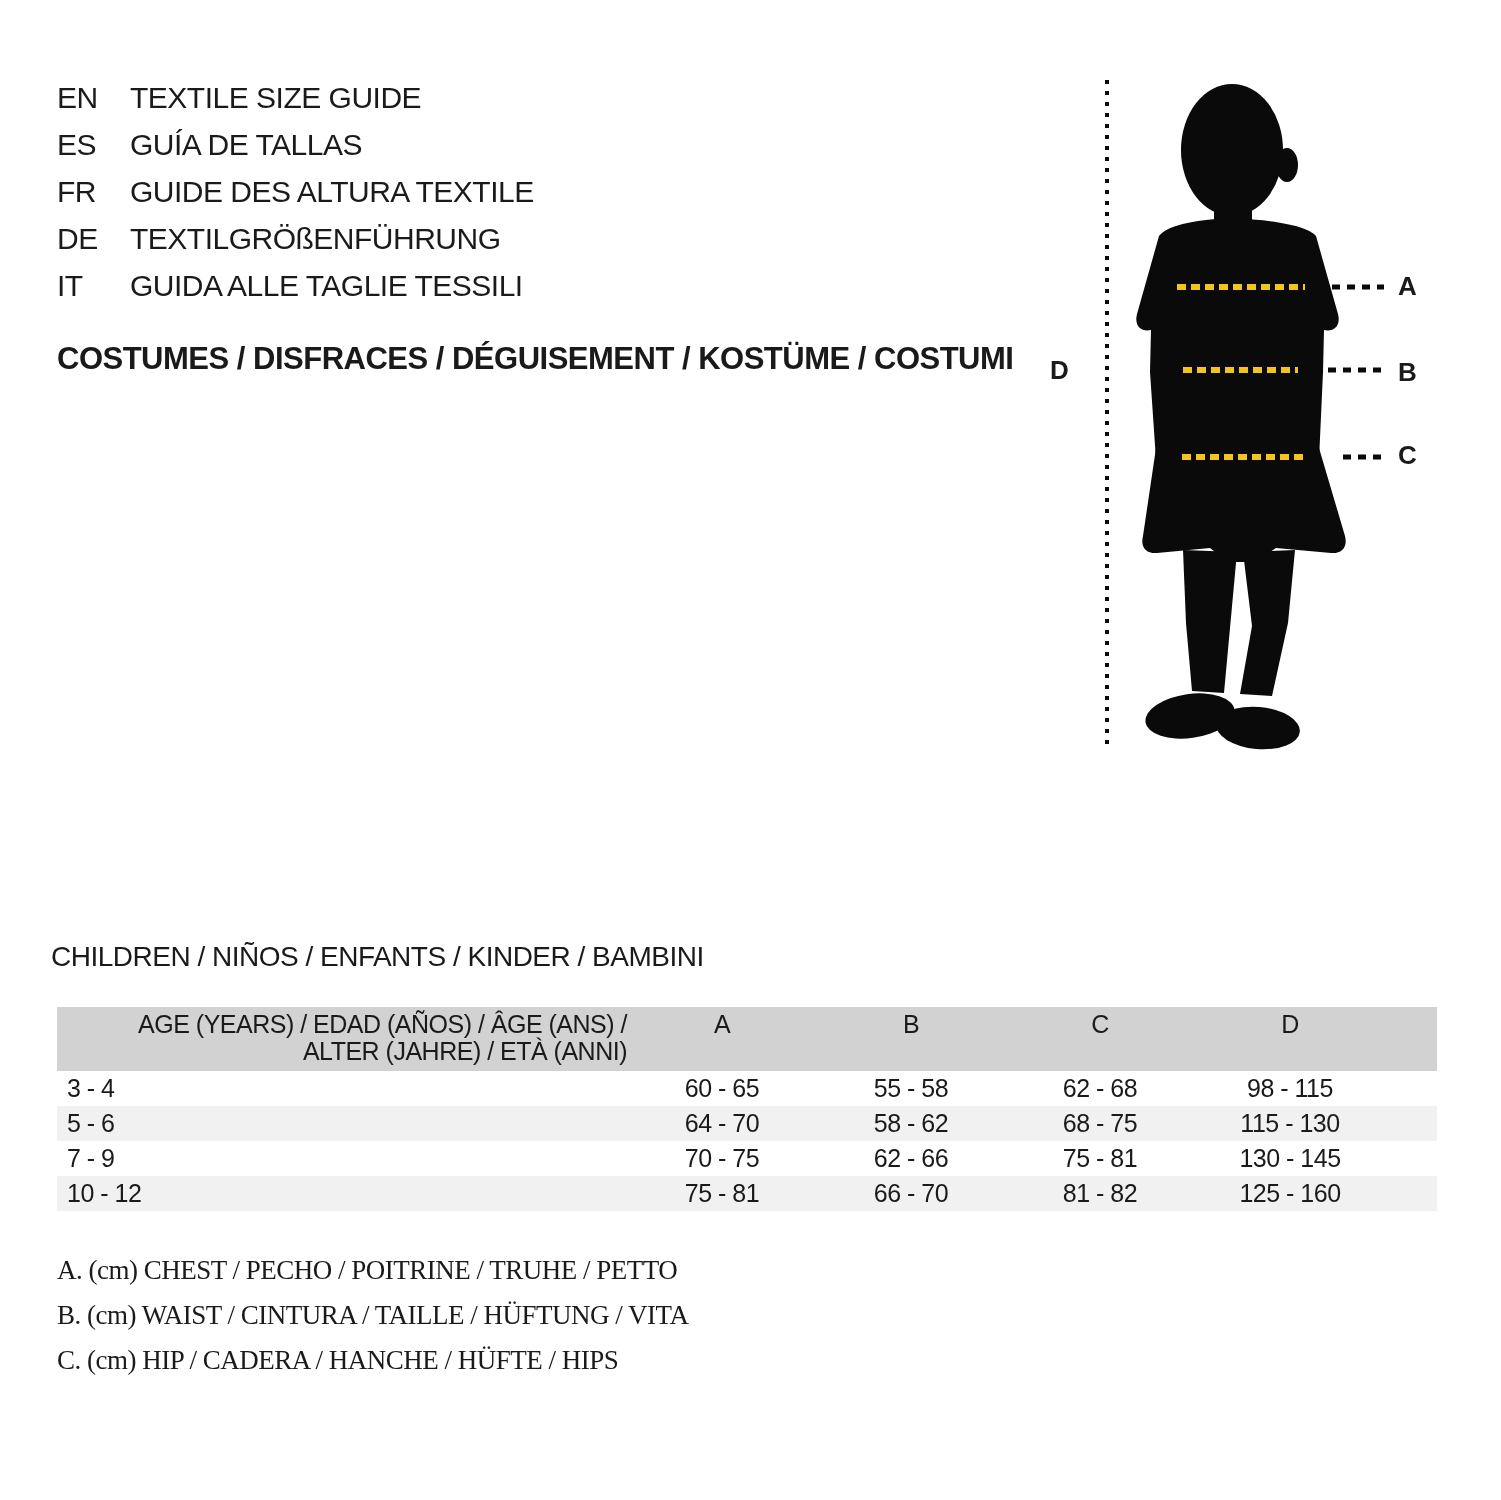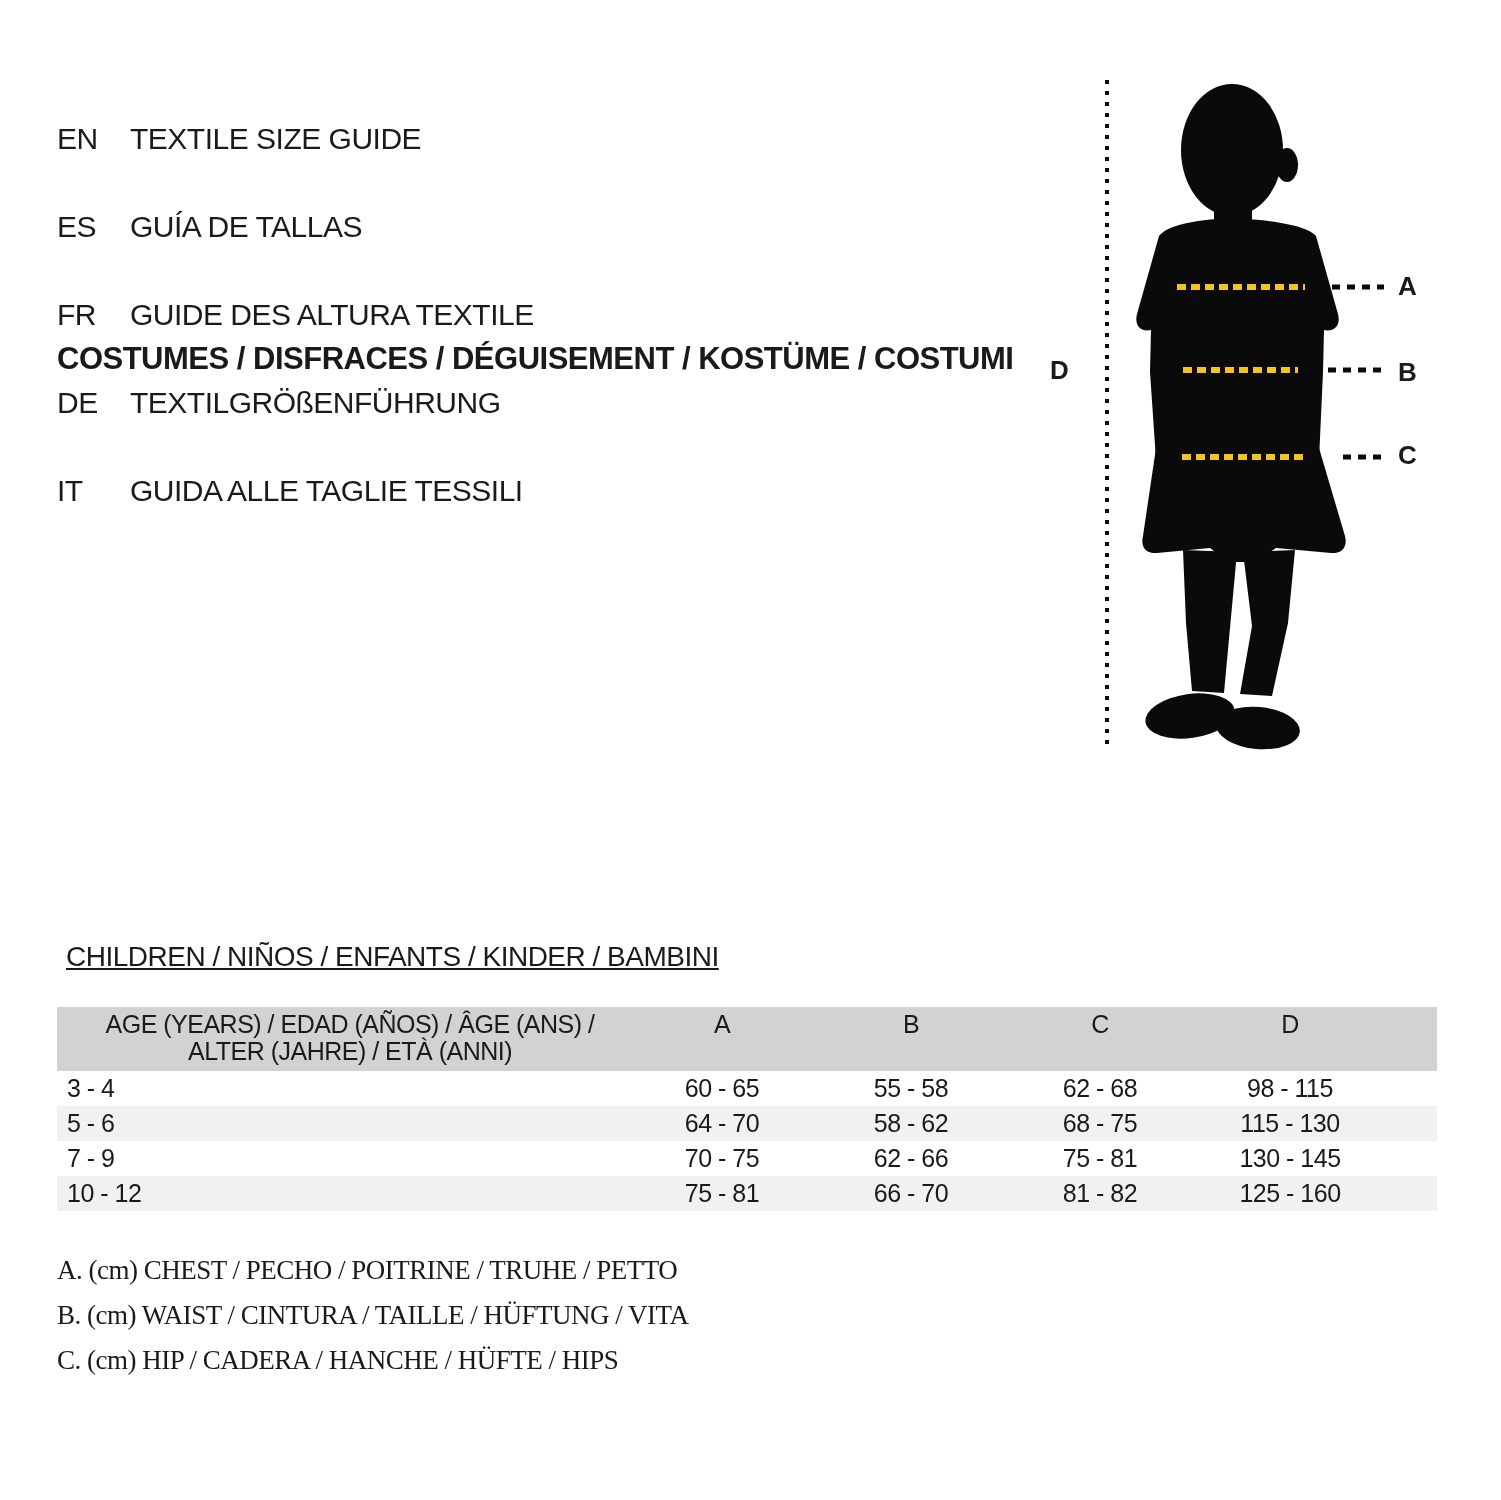--- a/index.html
+++ b/index.html
@@ -3,54 +3,53 @@
 <meta charset="utf-8">
 <style>
   html,body{margin:0;padding:0;}
   body{
     width:1501px;height:1500px;position:relative;background:#ffffff;
     font-family:"Liberation Sans","DejaVu Sans",sans-serif;
     color:#1a1a1a;overflow:hidden;
   }
   
   .lang-block{position:absolute;left:57px;top:74px;}
-  .lang-row{display:flex;line-height:47px;font-size:30px;letter-spacing:-0.5px;margin-top:41px;}
+  .lang-row{display:flex;line-height:47px;font-size:30px;letter-spacing:-0.5px;}
   .lang-code{width:73px;flex:0 0 73px;}
   .lang-label{white-space:nowrap;}
   
   .costumes-line{
     position:absolute;left:57px;top:341px;font-size:31px;font-weight:bold;
     letter-spacing:-0.5px;white-space:nowrap;
   }
   
   .figure-area{position:absolute;left:1040px;top:68px;width:430px;height:700px;}
   .figure-area svg{position:absolute;left:0;top:0;}
   .measure-letter{
     position:absolute;font-size:26px;font-weight:bold;letter-spacing:-0.5px;
     width:40px;text-align:left;
   }
   .letter-a{left:358px;top:203px;}
   .letter-b{left:358px;top:289px;}
   .letter-c{left:358px;top:372px;}
   .letter-d{left:10px;top:287px;}
   
   .children-title{
-    position:absolute;left:66px;top:941px;font-size:28px;letter-spacing:-0.5px;
+    position:absolute;left:51px;top:941px;font-size:28px;letter-spacing:-0.5px;
     white-space:nowrap;
-    text-decoration:underline;
   }
   .size-table{
     position:absolute;left:57px;top:1007px;width:1380px;
     border-collapse:collapse;table-layout:fixed;font-size:25px;letter-spacing:-0.5px;
   }
   .size-table th{
     background:#d2d2d2;font-weight:normal;text-align:center;vertical-align:top;
     padding:4px 0 6px 0;line-height:27px;
   }
-  .size-table th.age-th{text-align:center;padding-left:16px;}
+  .size-table th.age-th{text-align:right;padding-left:16px;}
   .size-table td{
     text-align:center;height:31px;padding:0;line-height:35px;
   }
   .size-table td.age-td{text-align:left;padding-left:10px;}
   .size-table tbody tr:nth-child(even){background:#f1f1f1;}
   
   .legend-block{position:absolute;left:57px;top:1248px;}
   .legend-line{line-height:45px;font-size:27px;letter-spacing:-0.5px;white-space:nowrap;font-family:Liberation Serif, serif;}
 </style>
 </head>

